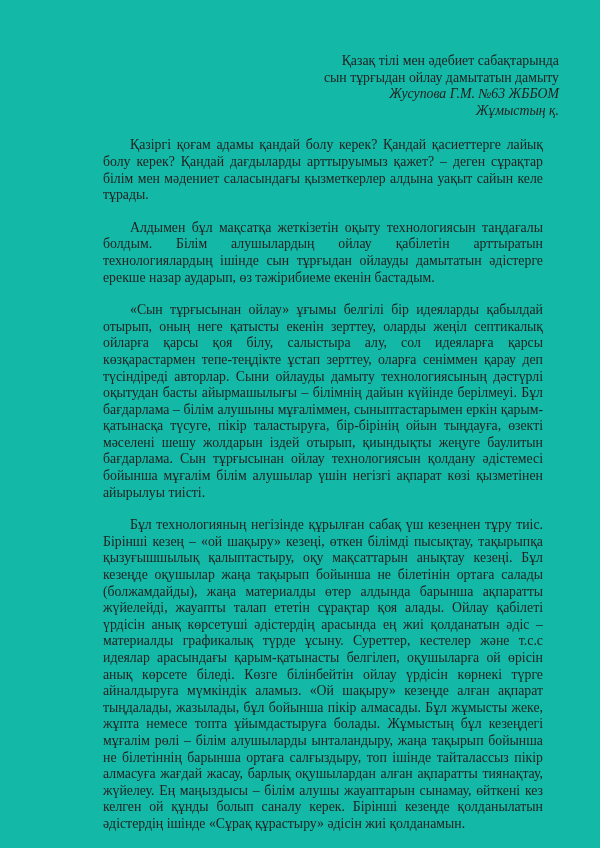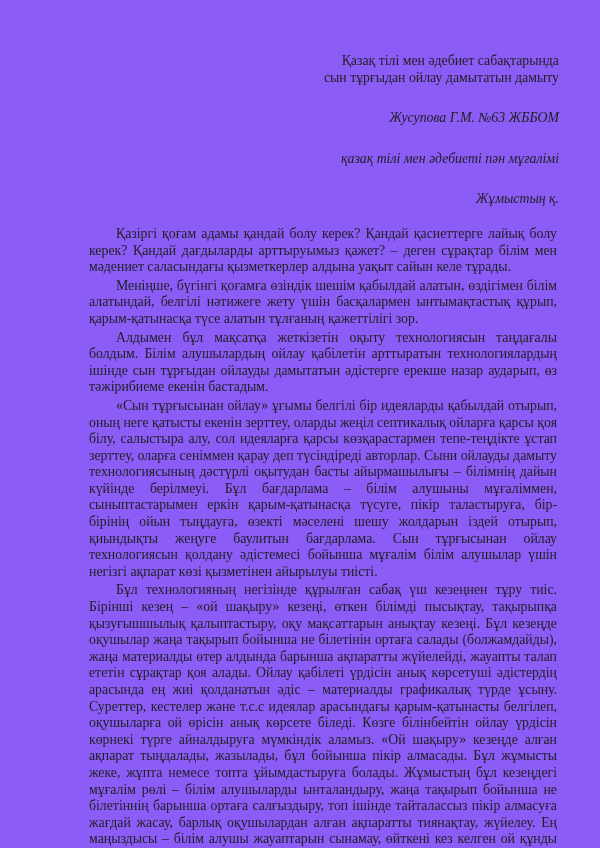--- a/index.html
+++ b/index.html
@@ -4,21 +4,21 @@
 <style>
   html, body {
     margin: 0;
     padding: 0;
     background: #ffffff;
   }
   .page {
     position: relative;
     width: 600px;
     height: 848px;
-    background: #8b5cf6;
+    background: #14b8a6;
     overflow: hidden;
     font-family: "Liberation Serif", "DejaVu Serif", serif;
     color: #1f1f1f;
     -webkit-font-smoothing: antialiased;
   }
   .content {
     position: absolute;
     left: 87px;
     top: 53px;
     width: 472px;
@@ -27,48 +27,45 @@
     text-align: right;
     font-size: 13.8px;
     line-height: 16.6px;
     margin-bottom: 18px;
   }
   .doc-header .hline {
     white-space: nowrap;
   }
   .doc-header .italic {
     font-style: italic;
-    margin-top: 24px;
   }
   .doc-body p {
-    margin: 2px;
+    margin: 16px;
     padding: 0;
     font-size: 13.8px;
     line-height: 16.6px;
     text-align: justify;
     text-indent: 27px;
     hyphens: none;
   }
 </style>
 </head>
 <body>
 
 <div class="page">
   <div class="content">
 
     <div class="doc-header">
       <div class="hline">Қазақ тілі мен әдебиет сабақтарында</div>
       <div class="hline">сын тұрғыдан ойлау дамытатын дамыту</div>
       <div class="hline italic">Жусупова Г.М. №63 ЖББОМ</div>
-      <div class="hline italic">қазақ тілі мен әдебиеті пән мұғалімі</div>
       <div class="hline italic">Жұмыстың қ.</div>
     </div>
 
     <div class="doc-body">
       <p>Қазіргі қоғам адамы қандай болу керек? Қандай қасиеттерге лайық болу керек? Қандай дағдыларды арттыруымыз қажет? – деген сұрақтар білім мен мәдениет саласындағы қызметкерлер алдына уақыт сайын келе тұрады.</p>
-      <p>Меніңше, бүгінгі қоғамға өзіндік шешім қабылдай алатын, өздігімен білім алатындай, белгілі нәтижеге жету үшін басқалармен ынтымақтастық құрып, қарым-қатынасқа түсе алатын тұлғаның қажеттілігі зор.</p>
       <p>Алдымен бұл мақсатқа жеткізетін оқыту технологиясын таңдағалы болдым. Білім алушылардың ойлау қабілетін арттыратын технологиялардың ішінде сын тұрғыдан ойлауды дамытатын әдістерге ерекше назар аударып, өз тәжірибиеме екенін бастадым.</p>
       <p>«Сын тұрғысынан ойлау» ұғымы белгілі бір идеяларды қабылдай отырып, оның неге қатысты екенін зерттеу, оларды жеңіл септикалық ойларға қарсы қоя білу, салыстыра алу, сол идеяларға қарсы көзқарастармен тепе-теңдікте ұстап зерттеу, оларға сеніммен қарау деп түсіндіреді авторлар. Сыни ойлауды дамыту технологиясының дәстүрлі оқытудан басты айырмашылығы – білімнің дайын күйінде берілмеуі. Бұл бағдарлама – білім алушыны мұғаліммен, сыныптастарымен еркін қарым-қатынасқа түсуге, пікір таластыруға, бір-бірінің ойын тыңдауға, өзекті мәселені шешу жолдарын іздей отырып, қиындықты жеңуге баулитын бағдарлама. Сын тұрғысынан ойлау технологиясын қолдану әдістемесі бойынша мұғалім білім алушылар үшін негізгі ақпарат көзі қызметінен айырылуы тиісті.</p>
       <p>Бұл технологияның негізінде құрылған сабақ үш кезеңнен тұру тиіс. Бірінші кезең – «ой шақыру» кезеңі, өткен білімді пысықтау, тақырыпқа қызуғышшылық қалыптастыру, оқу мақсаттарын анықтау кезеңі. Бұл кезеңде оқушылар жаңа тақырып бойынша не білетінін ортаға салады (болжамдайды), жаңа материалды өтер алдында барынша ақпаратты жүйелейді, жауапты талап ететін сұрақтар қоя алады. Ойлау қабілеті үрдісін анық көрсетуші әдістердің арасында ең жиі қолданатын әдіс – материалды графикалық түрде ұсыну. Суреттер, кестелер және т.с.с идеялар арасындағы қарым-қатынасты белгілеп, оқушыларға ой өрісін анық көрсете біледі. Көзге білінбейтін ойлау үрдісін көрнекі түрге айналдыруға мүмкіндік аламыз. «Ой шақыру» кезеңде алған ақпарат тыңдалады, жазылады, бұл бойынша пікір алмасады. Бұл жұмысты жеке, жұпта немесе топта ұйымдастыруға болады. Жұмыстың бұл кезеңдегі мұғалім рөлі – білім алушыларды ынталандыру, жаңа тақырып бойынша не білетіннің барынша ортаға салғыздыру, топ ішінде тайталассыз пікір алмасуға жағдай жасау, барлық оқушылардан алған ақпаратты тиянақтау, жүйелеу. Ең маңыздысы – білім алушы жауаптарын сынамау, өйткені кез келген ой құнды болып саналу керек.  Бірінші кезеңде қолданылатын әдістердің ішінде «Сұрақ құрастыру» әдісін жиі қолданамын.</p>
     </div>
 
   </div>
 </div>
 
 </body></html>

